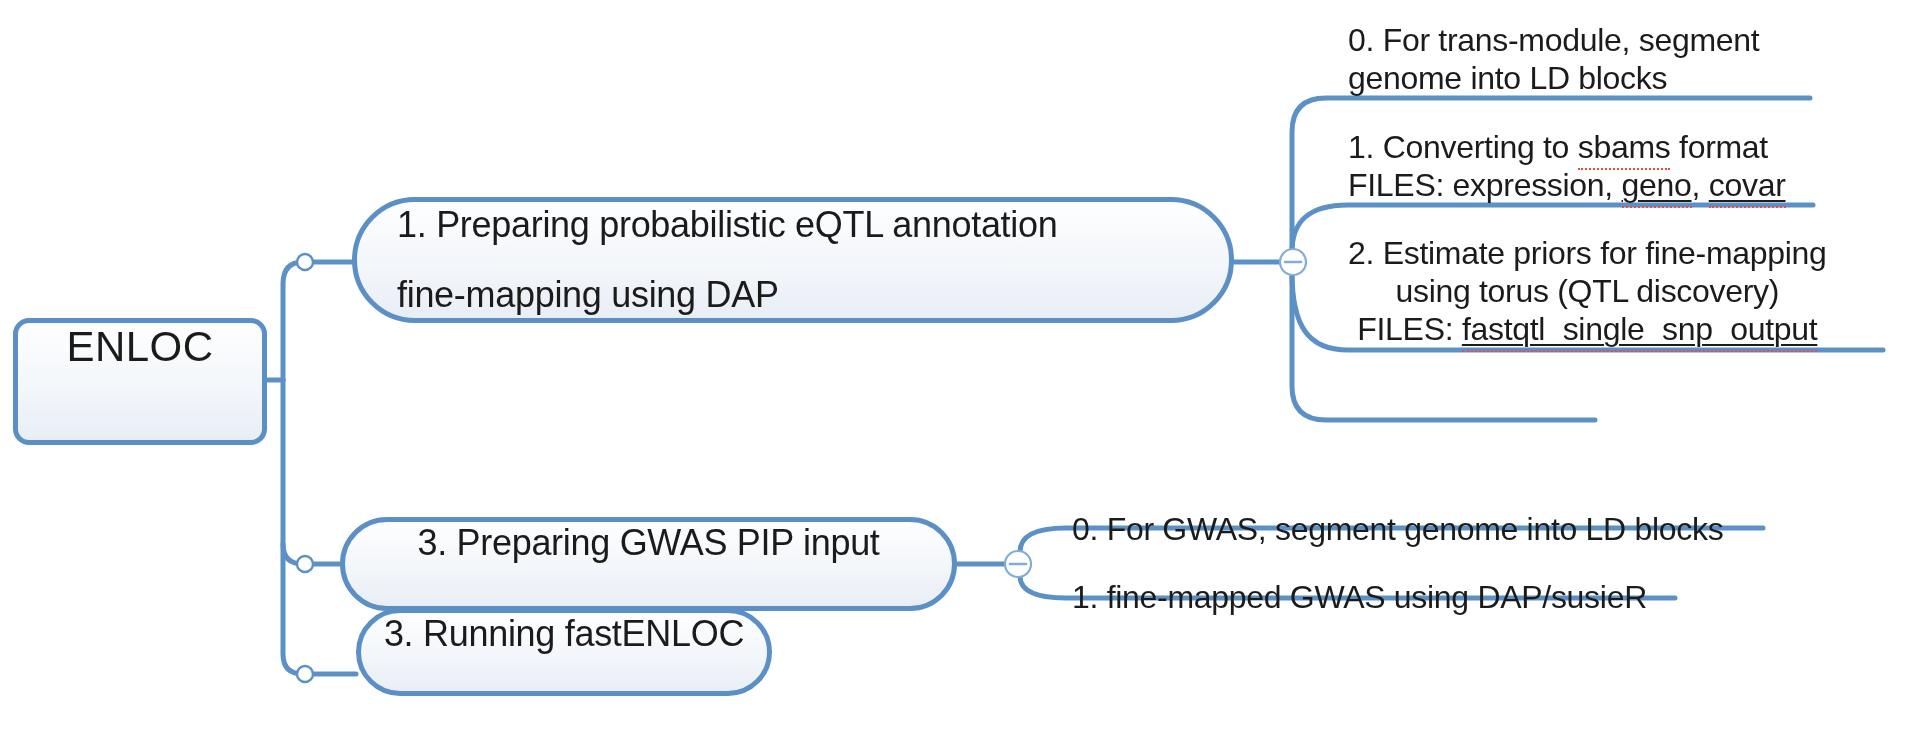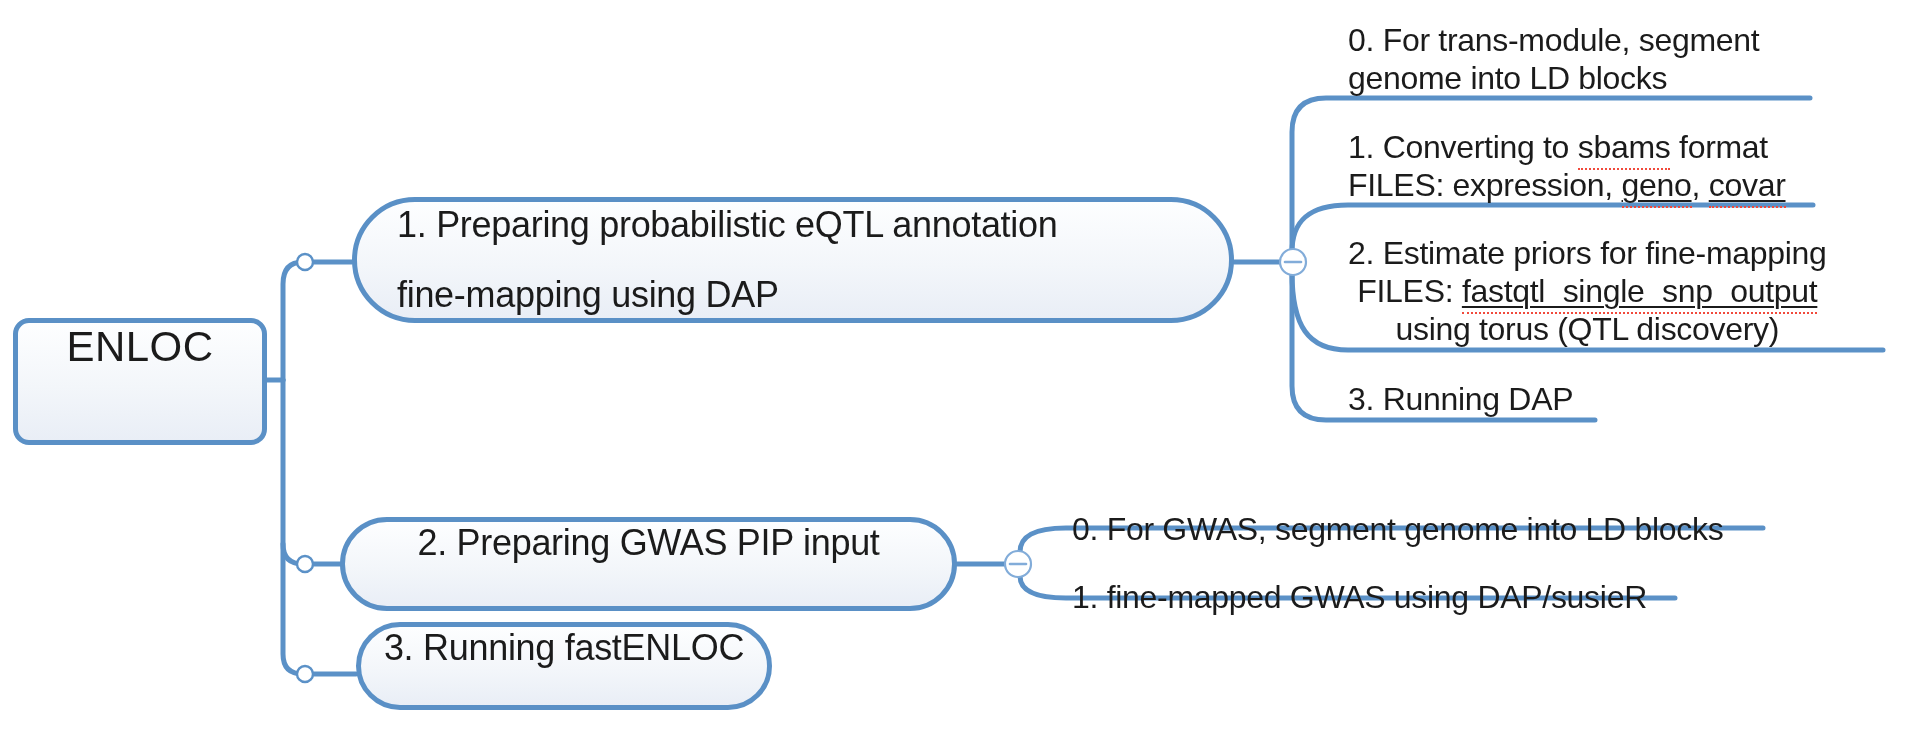--- a/index.html
+++ b/index.html
@@ -66,21 +66,21 @@
   }
   .node.pill2 {
     left: 340px; top: 517px;
     width: 617px; height: 94px;
     border-radius: 47px;
     align-items: center;
     font-size: 36px;
     letter-spacing: -0.3px;
   }
   .node.pill3 {
-    left: 356px; top: 622px;
+    left: 356px; top: 608px;
     width: 416px; height: 88px;
     border-radius: 44px;
     align-items: center;
     font-size: 36px;
     letter-spacing: -0.3px;
   }
   .subtopic {
     position: absolute;
     font-size: 32px;
     line-height: 38px;
@@ -135,46 +135,43 @@
   <div class="node root">
     <span>ENLOC</span>
   </div>
 
   <div class="node pill1">
     <div>1. Preparing probabilistic eQTL annotation</div>
     <div>fine-mapping using DAP</div>
   </div>
 
   <div class="node pill2">
-    <div>2. Preparing GWAS PIP input</div>
+    <div>3. Preparing GWAS PIP input</div>
   </div>
 
   <div class="node pill3">
     <div>3. Running fastENLOC</div>
   </div>
 
   <div class="subtopic" style="left:1348px; top:21px;">
     <div><span>0. For trans-module, segment</span></div>
     <div><span>genome into LD blocks</span></div>
   </div>
 
   <div class="subtopic" style="left:1348px; top:128px;">
     <div><span>1. Converting to </span><span class="sq">sbams</span><span> format</span></div>
     <div><span>FILES: expression, </span><span class="u sq">geno</span><span>, </span><span class="u sq">covar</span></div>
   </div>
 
   <div class="subtopic" style="left:1348px; top:234px;text-align:center;">
     <div><span>2. Estimate priors for fine-mapping</span></div>
+    <div><span>using torus (QTL discovery)</span></div>
     <div><span>FILES: </span><span class="u sq">fastqtl_single_snp_output</span></div>
-    <div><span>using torus (QTL discovery)</span></div>
   </div>
 
-  <div class="subtopic" style="left:1348px; top:380px;">
-    <div><span>3. Running DAP</span></div>
-  </div>
 
   <div class="subtopic" style="left:1072px; top:488px;margin-top:22px;">
     <div><span>0. For GWAS, segment genome into LD blocks</span></div>
   </div>
 
   <div class="subtopic" style="left:1072px; top:578px;">
     <div><span>1. fine-mapped GWAS using DAP/susieR</span></div>
   </div>
 
 </div>

